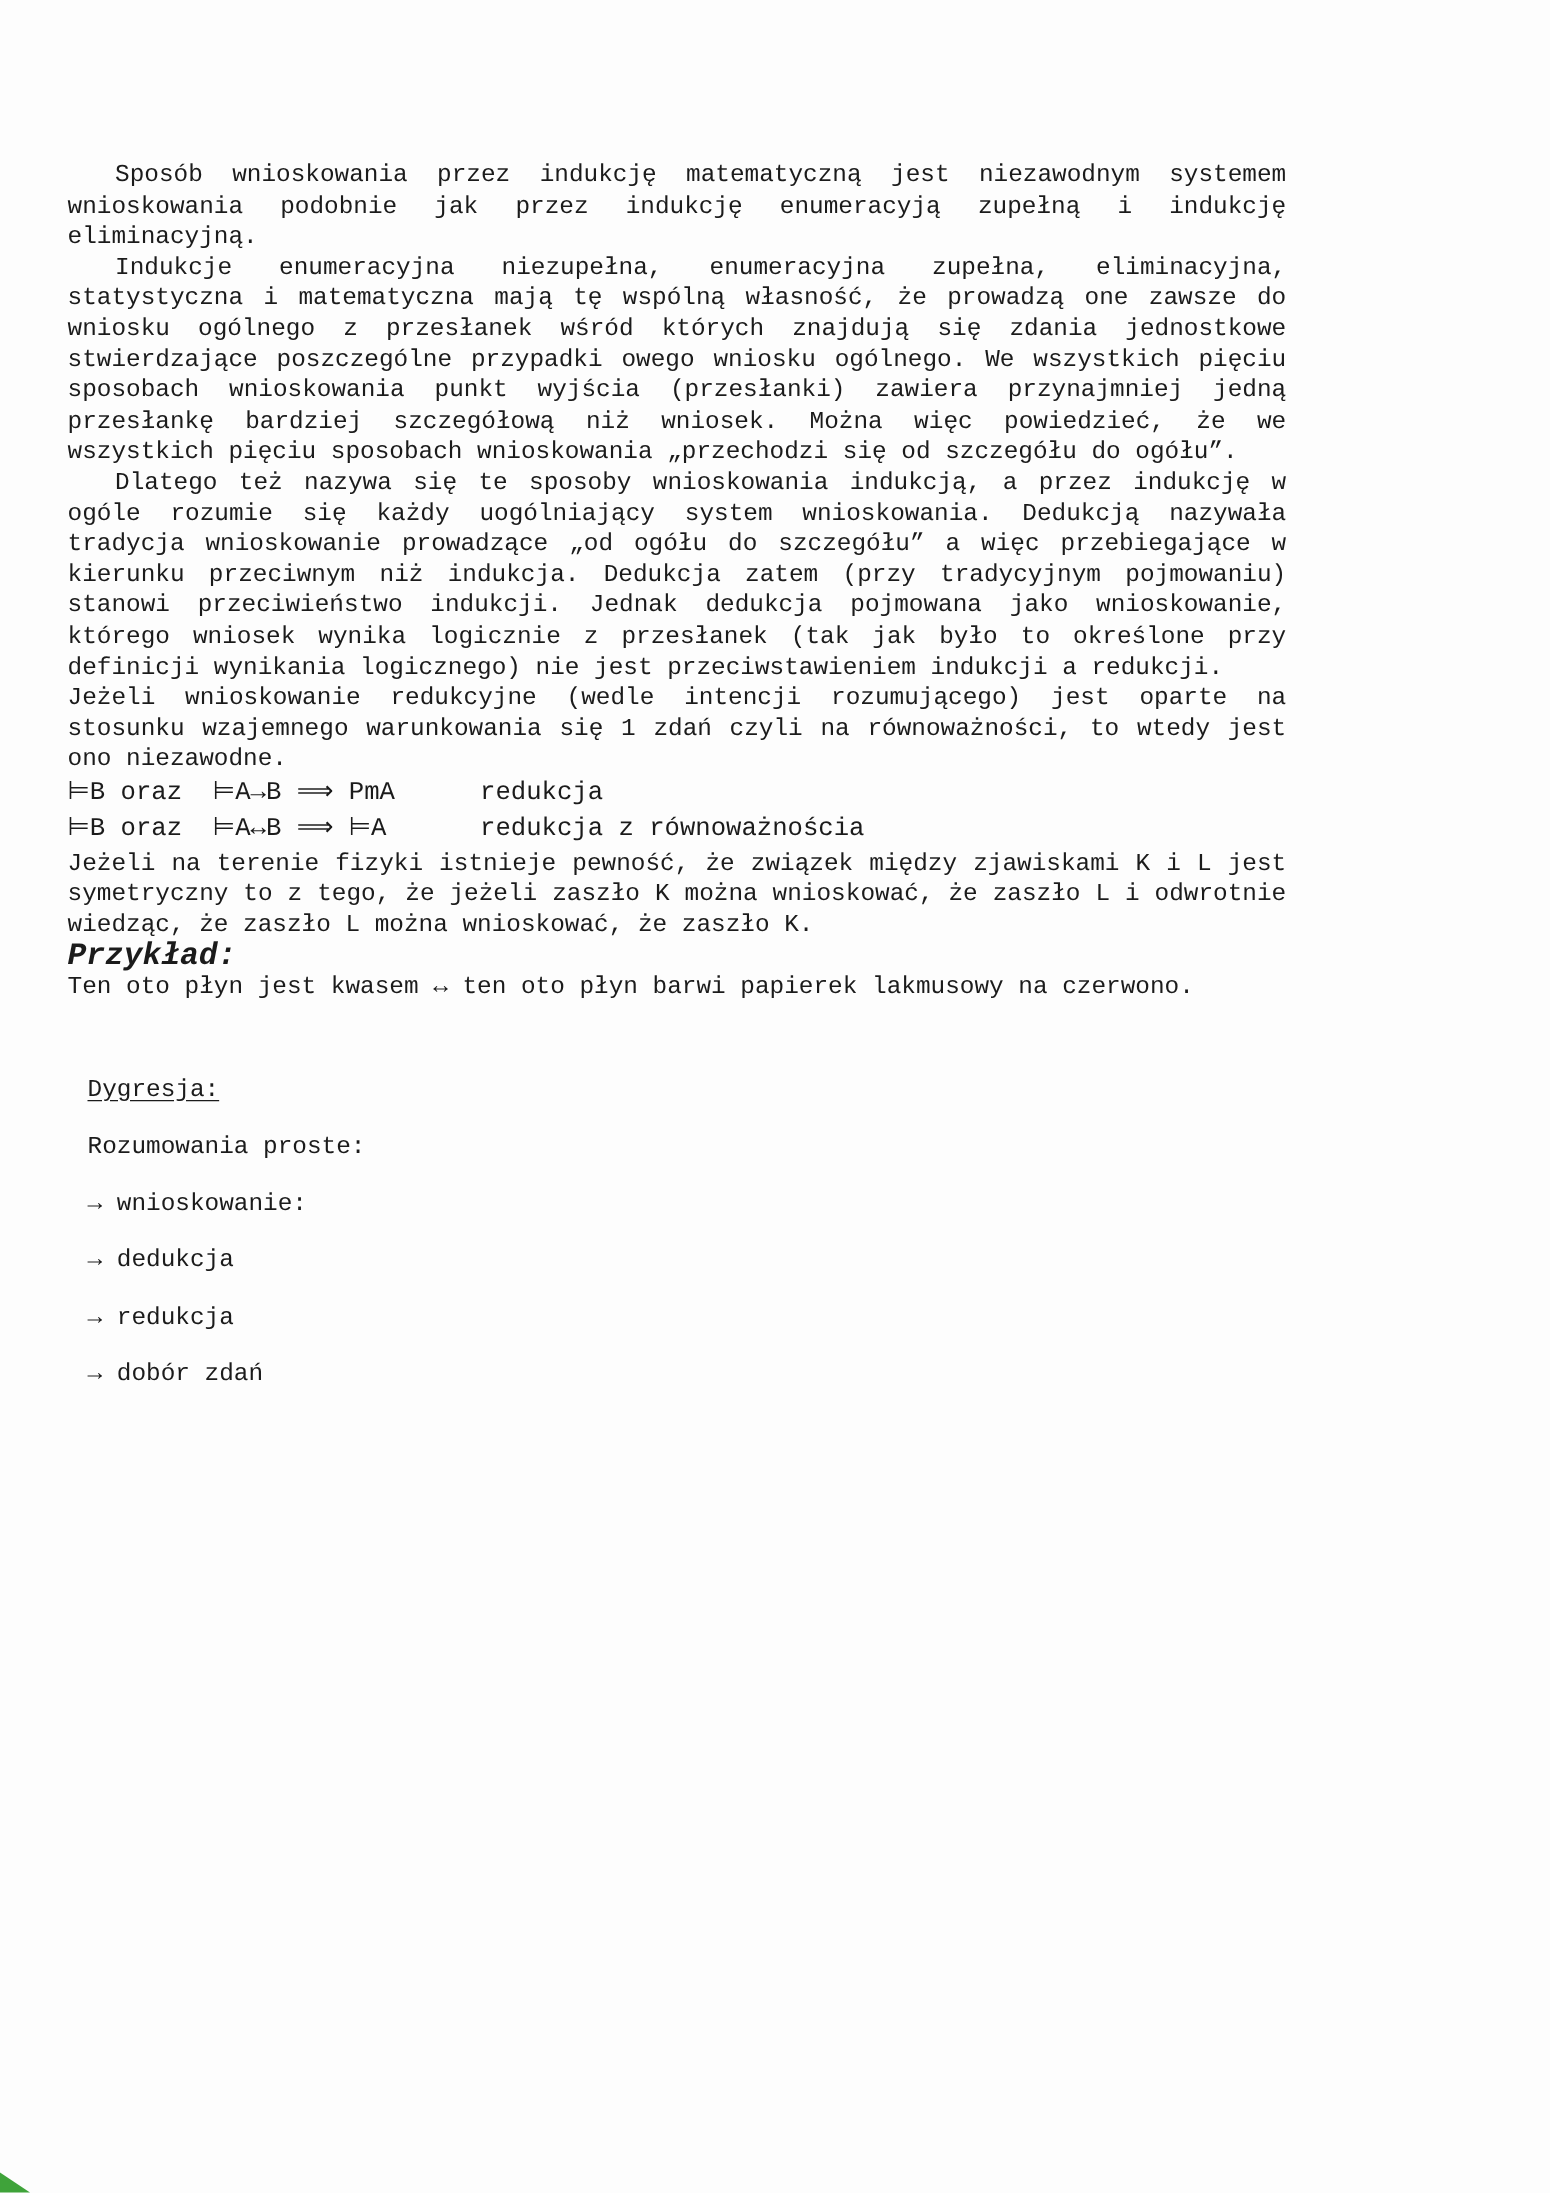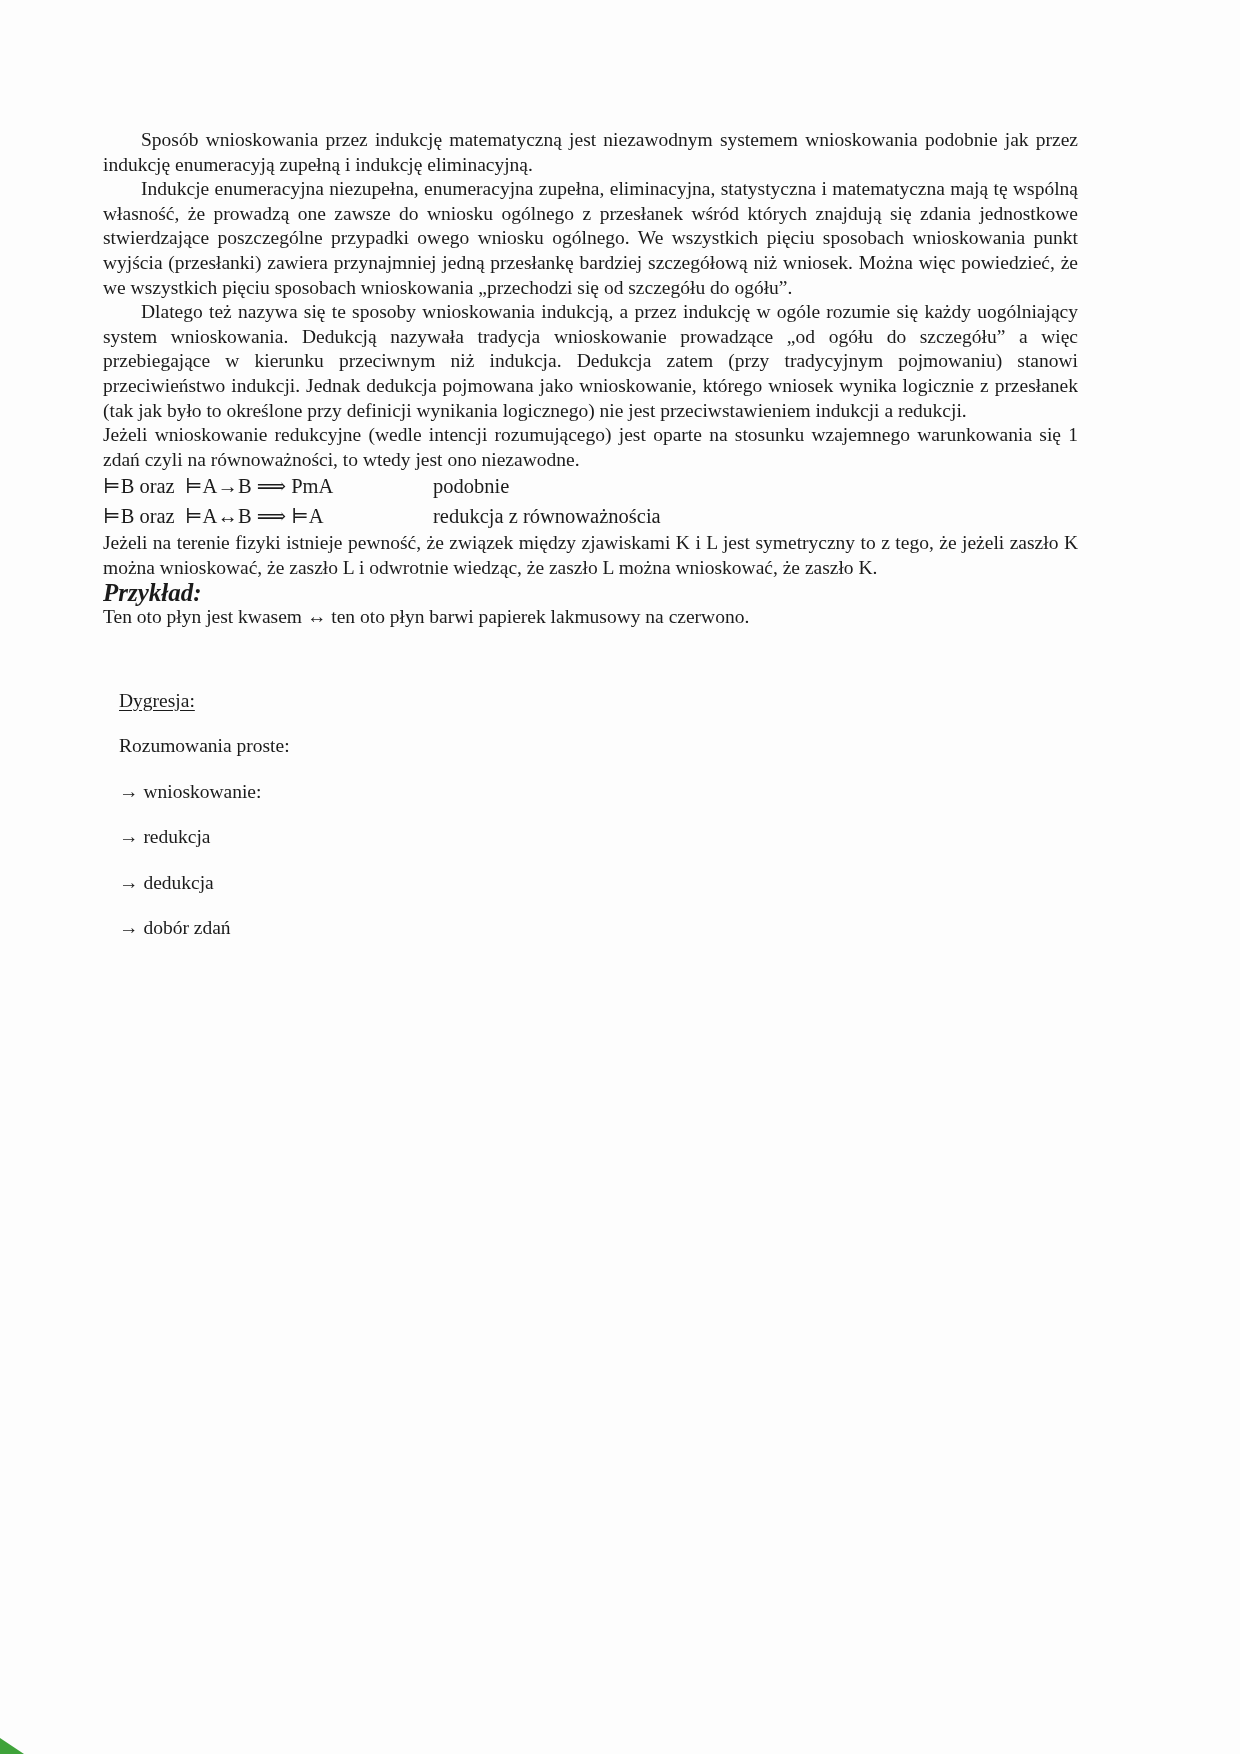--- a/index.html
+++ b/index.html
@@ -17,21 +17,22 @@
   }
   :root {
     --green: #1f8b1f;
     --green-light: #3fa33a;
   }
   .page {
     position: absolute;
     top: 0;
     left: 0;
     width: 975px;
-    padding: 128px 132px 0 103px;
+    padding: 128px 132px 0 54px;
+    font-family: Liberation Mono, monospace;
   }
   .para {
     margin: 0;
     font-size: 19.5px;
     line-height: 24.6px;
   }
   .j { text-align: justify; }
   .indent { text-indent: 38px; }
 
   .section-heading {
@@ -98,37 +99,37 @@
   <p class="para j indent">Sposób wnioskowania przez indukcję matematyczną jest niezawodnym systemem wnioskowania podobnie jak przez indukcję enumeracyją zupełną i indukcję eliminacyjną.</p>
   <p class="para j indent">Indukcje enumeracyjna niezupełna, enumeracyjna zupełna, eliminacyjna, statystyczna i matematyczna mają tę wspólną własność, że prowadzą one zawsze do wniosku ogólnego z przesłanek wśród których znajdują się zdania jednostkowe stwierdzające poszczególne przypadki owego wniosku ogólnego. We wszystkich pięciu sposobach wnioskowania punkt wyjścia (przesłanki) zawiera przynajmniej jedną przesłankę bardziej szczegółową niż wniosek. Można więc powiedzieć, że we wszystkich pięciu sposobach wnioskowania „przechodzi się od szczegółu do ogółu”.</p>
   <p class="para j indent">Dlatego też nazywa się te sposoby wnioskowania indukcją, a przez indukcję w ogóle rozumie się każdy uogólniający system wnioskowania. Dedukcją nazywała tradycja wnioskowanie prowadzące „od ogółu do szczegółu” a więc przebiegające w kierunku przeciwnym niż indukcja. Dedukcja zatem (przy tradycyjnym pojmowaniu) stanowi przeciwieństwo indukcji. Jednak dedukcja pojmowana jako wnioskowanie, którego wniosek wynika logicznie z przesłanek (tak jak było to określone przy definicji wynikania logicznego) nie jest przeciwstawieniem indukcji a redukcji.</p>
 
 
   <p class="para j">Jeżeli wnioskowanie redukcyjne (wedle intencji rozumującego) jest oparte na stosunku wzajemnego warunkowania się 1 zdań czyli na równoważności, to wtedy jest ono niezawodne.</p>
 
   <div class="formulas">
     <div class="formula-row">
       <span class="formula-expr">⊨B oraz  ⊨A→B ⟹ PmA</span>
-      <span class="formula-label">podobnie</span>
+      <span class="formula-label">redukcja</span>
     </div>
     <div class="formula-row">
       <span class="formula-expr">⊨B oraz  ⊨A↔B ⟹ ⊨A</span>
       <span class="formula-label">redukcja z równoważnościa</span>
     </div>
   </div>
 
   <p class="para j">Jeżeli na terenie fizyki istnieje pewność, że związek między zjawiskami K i L jest symetryczny to z tego, że jeżeli zaszło K można wnioskować, że zaszło L i odwrotnie wiedząc, że zaszło L można wnioskować, że zaszło K.</p>
 
   <p class="example-label">Przykład:</p>
   <p class="para">Ten oto płyn jest kwasem ↔ ten oto płyn barwi papierek lakmusowy na czerwono.</p>
 
   <div class="digression">
     <p class="digression-title">Dygresja:</p>
     <p>Rozumowania proste:</p>
     <p class="lvl1">→ wnioskowanie:</p>
+    <p class="lvl2">→ dedukcja</p>
     <p class="lvl2">→ redukcja</p>
-    <p class="lvl2">→ dedukcja</p>
     <p class="lvl1">→ dobór zdań</p>
   </div>
 
 </div>
 
 <div class="corner-mark"></div>
 
 </body></html>

